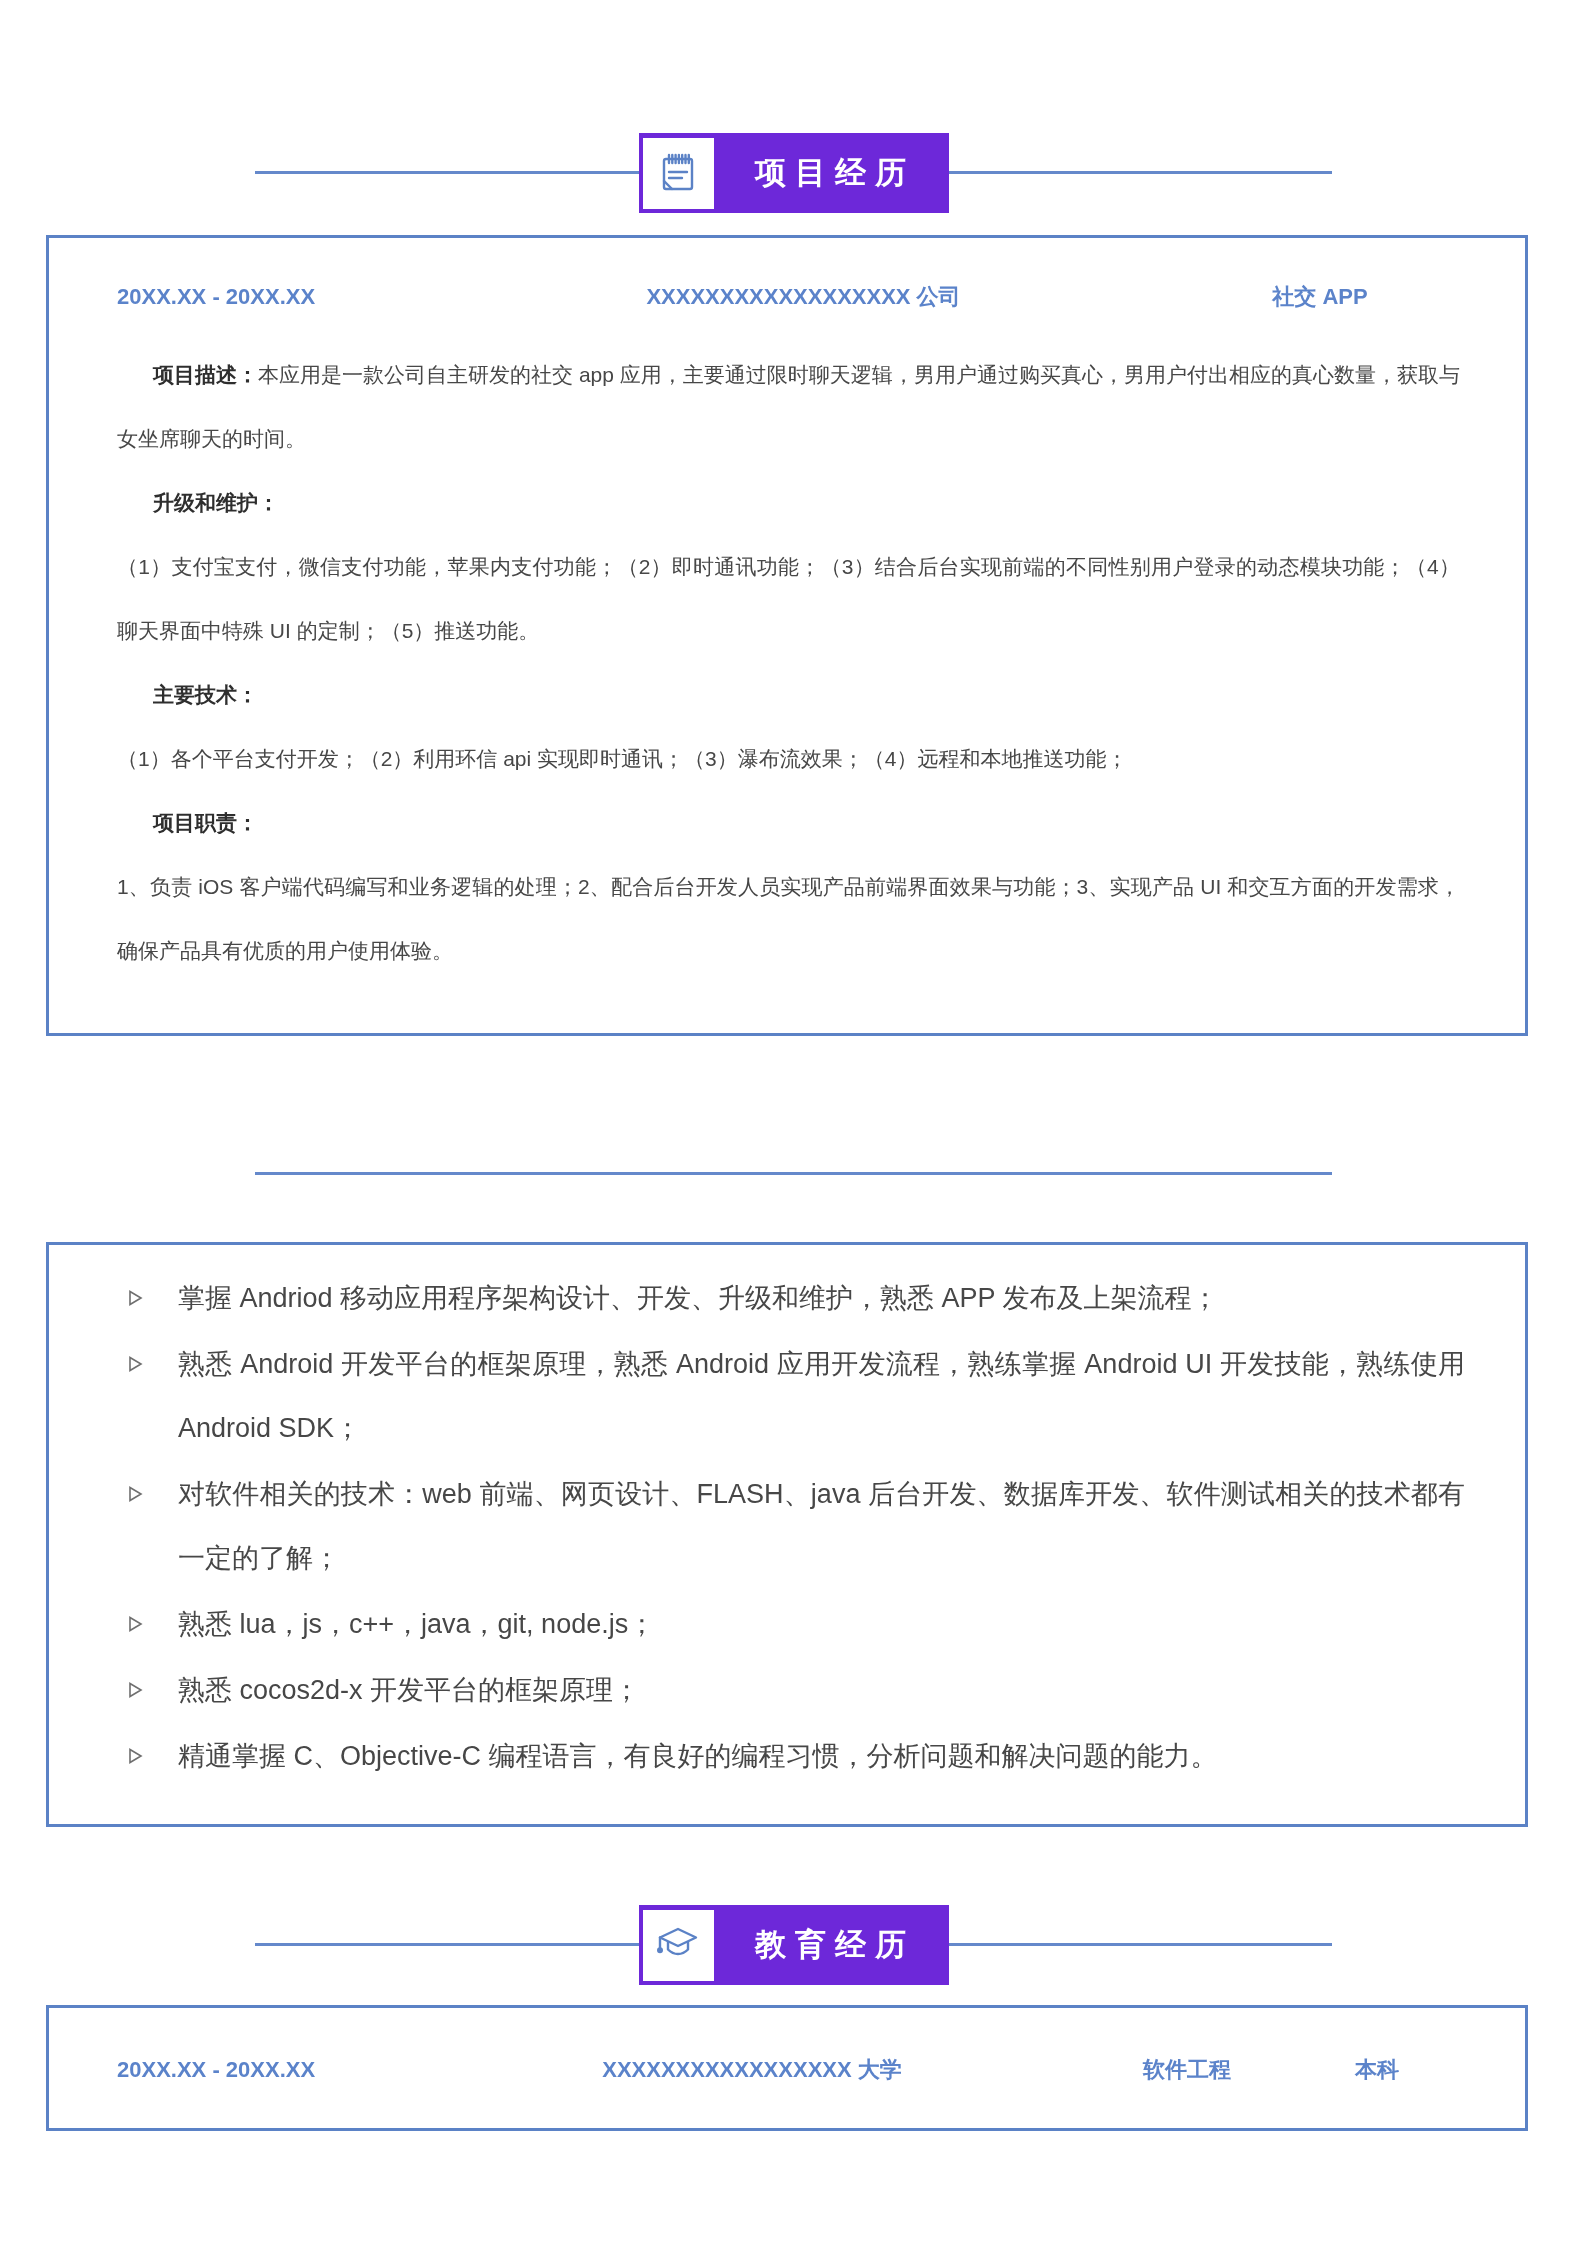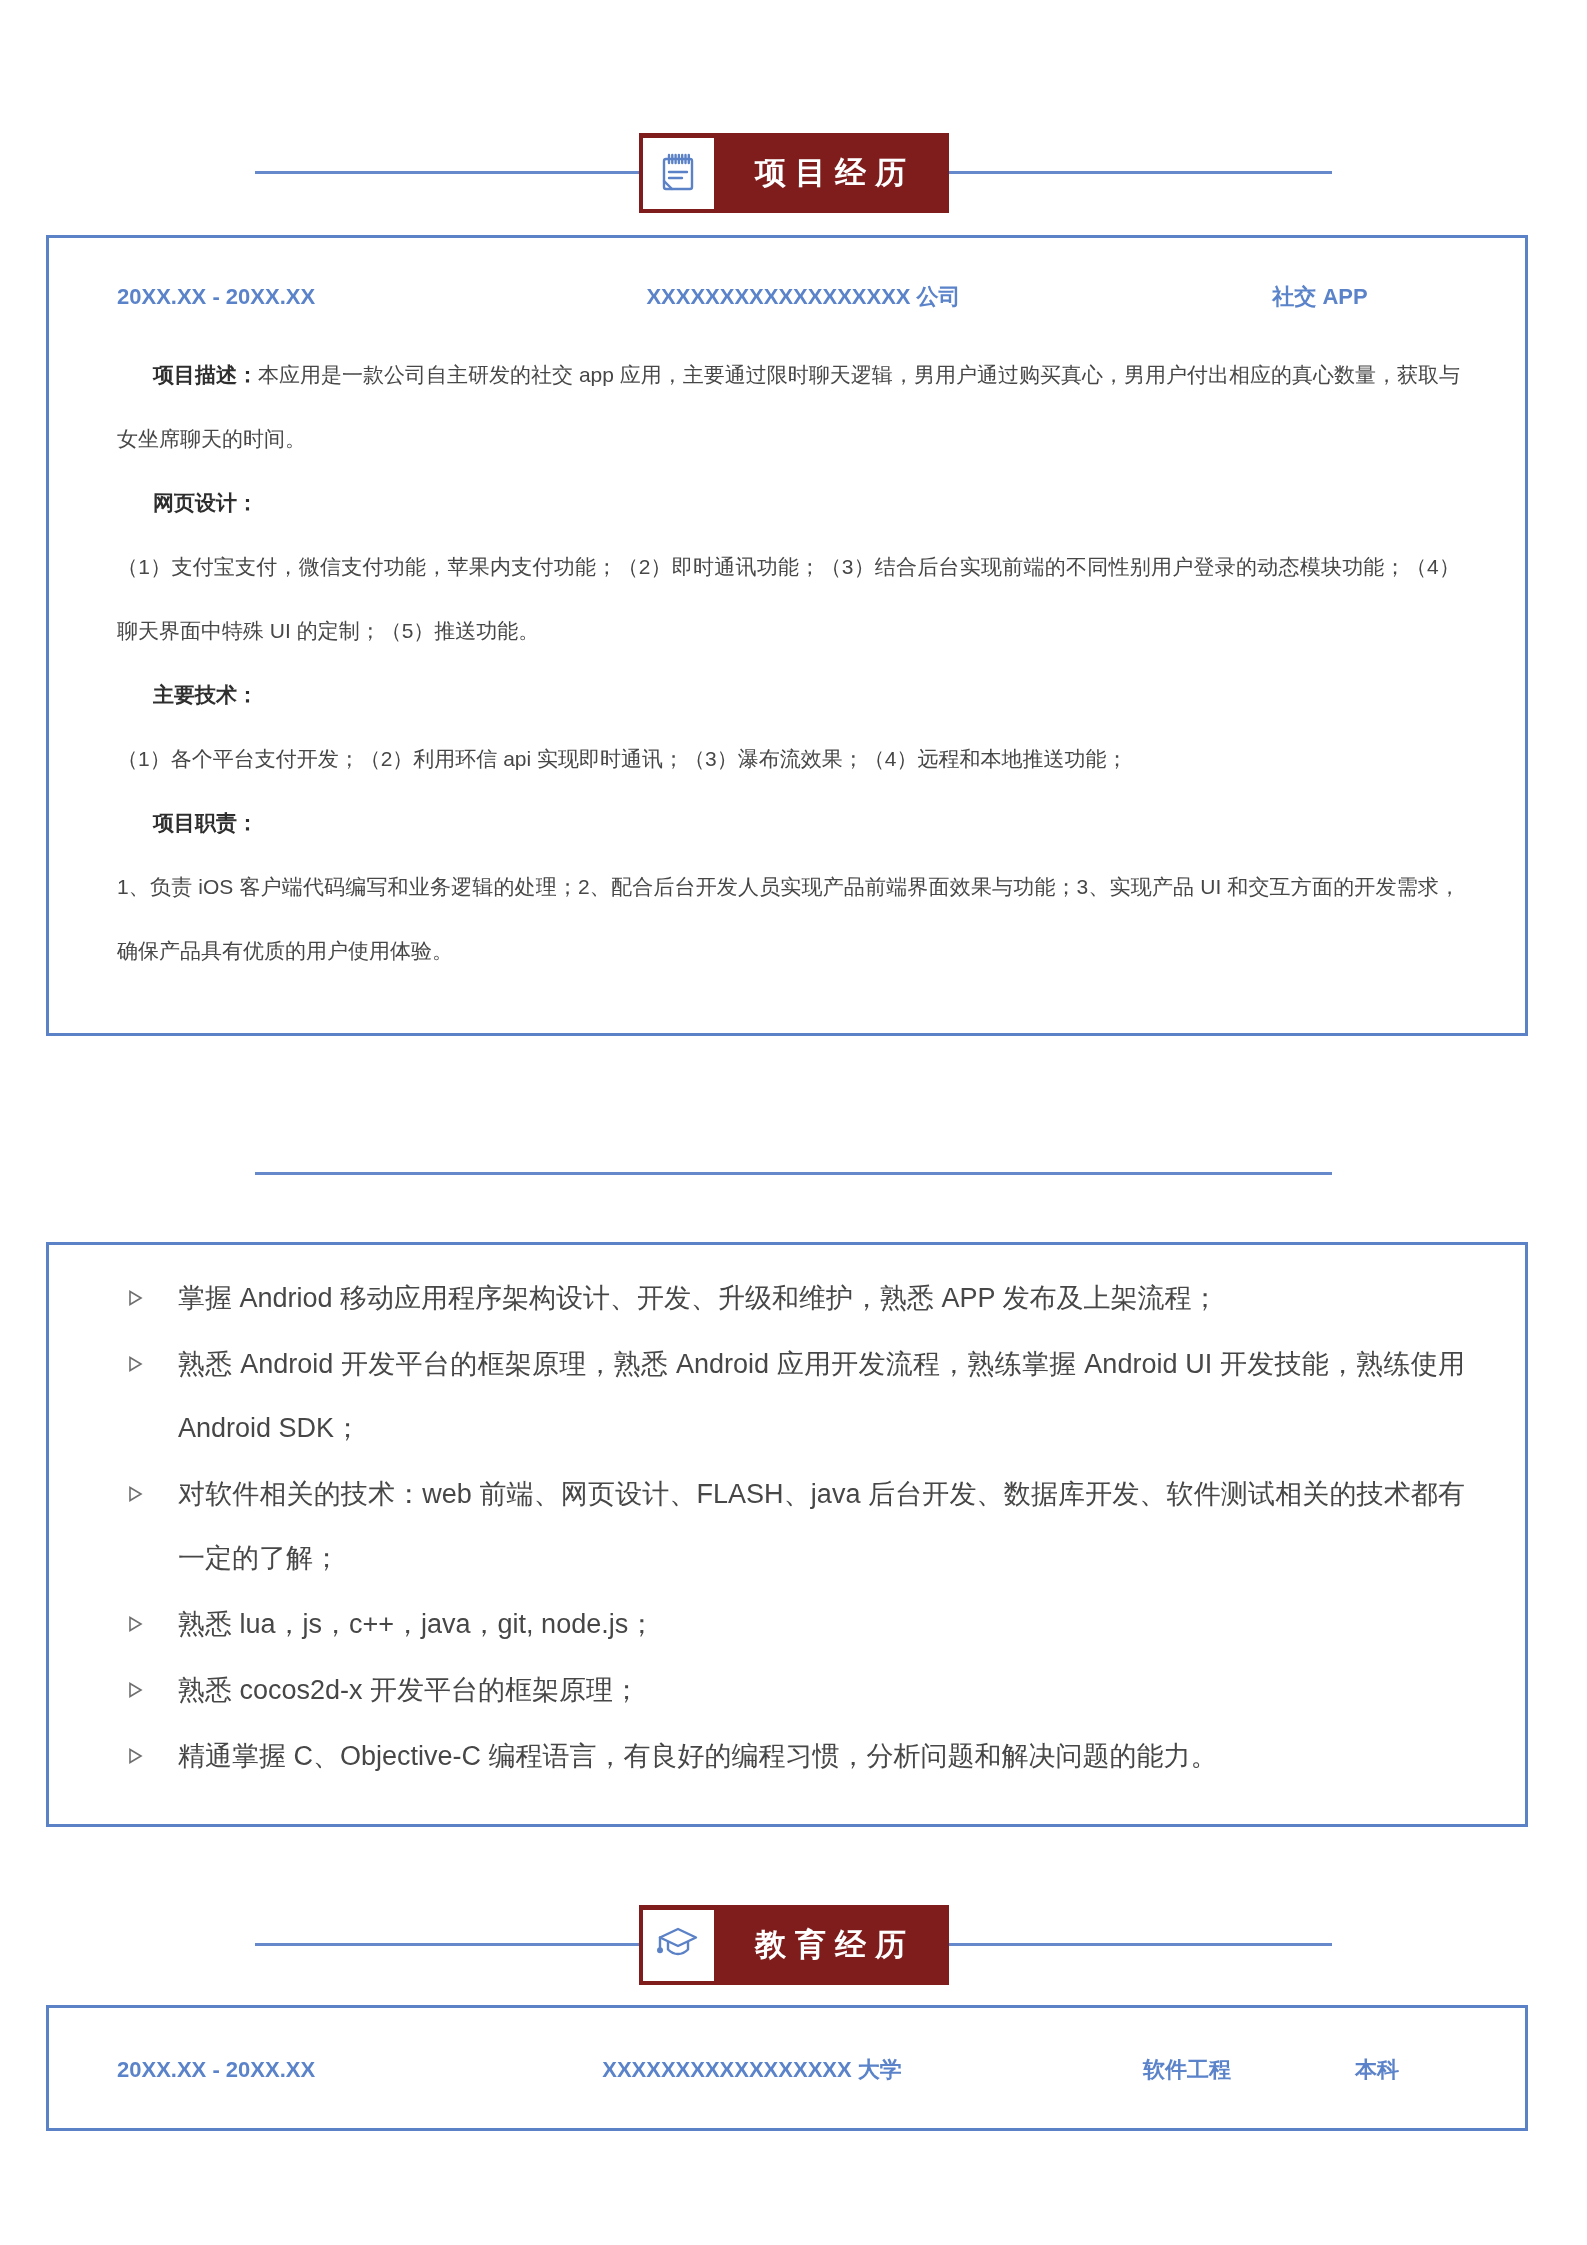--- a/index.html
+++ b/index.html
@@ -12,21 +12,21 @@
   .page{position:relative;width:1587px;height:2245px;overflow:hidden;background:#ffffff;}
 
   
   .section-header{position:relative;height:80px;width:1587px;}
   .section-header .rule{
     position:absolute;left:255px;top:38px;width:1077px;height:3px;
     background:#6589cb;
   }
   .badge{
     position:absolute;left:50%;transform:translateX(-50%);
-    top:0;width:310px;height:80px;background:#7f1d1d;
+    top:0;width:310px;height:80px;background:#6d28d9;
     display:flex;align-items:center;
   }
   .badge-icon-box{
     width:71px;height:71px;margin-left:4px;background:#ffffff;
     display:flex;align-items:center;justify-content:center;flex:none;
   }
   .badge-title{
     flex:1;text-align:center;color:#ffffff;
     font-size:31px;font-weight:bold;letter-spacing:9px;padding-left:8px;
     line-height:80px;white-space:nowrap;
@@ -97,21 +97,21 @@
 
   <div class="box box-projects">
     <div class="meta-row project">
       <span class="meta-period">20XX.XX - 20XX.XX</span>
       <span class="meta-center">XXXXXXXXXXXXXXXXXX 公司</span>
       <span class="meta-type">社交 APP</span>
     </div>
 
     <p class="block"><strong>项目描述：</strong><span>本应用是一款公司自主研发的社交 app 应用，主要通过限时聊天逻辑，男用户通过购买真心，男用户付出相应的真心数量，获取与女坐席聊天的时间。</span></p>
 
-    <p class="block stacked"><strong>网页设计：</strong><span>（1）支付宝支付，微信支付功能，苹果内支付功能；（2）即时通讯功能；（3）结合后台实现前端的不同性别用户登录的动态模块功能；（4）聊天界面中特殊 UI 的定制；（5）推送功能。</span></p>
+    <p class="block stacked"><strong>升级和维护：</strong><span>（1）支付宝支付，微信支付功能，苹果内支付功能；（2）即时通讯功能；（3）结合后台实现前端的不同性别用户登录的动态模块功能；（4）聊天界面中特殊 UI 的定制；（5）推送功能。</span></p>
 
     <p class="block stacked"><strong>主要技术：</strong><span>（1）各个平台支付开发；（2）利用环信 api 实现即时通讯；（3）瀑布流效果；（4）远程和本地推送功能；</span></p>
 
     <p class="block stacked"><strong>项目职责：</strong><span>1、负责 iOS 客户端代码编写和业务逻辑的处理；2、配合后台开发人员实现产品前端界面效果与功能；3、实现产品 UI 和交互方面的开发需求，确保产品具有优质的用户使用体验。</span></p>
   </div>
 
   <div class="section-header hdr-skills">
     <div class="rule"></div>
   </div>
 

